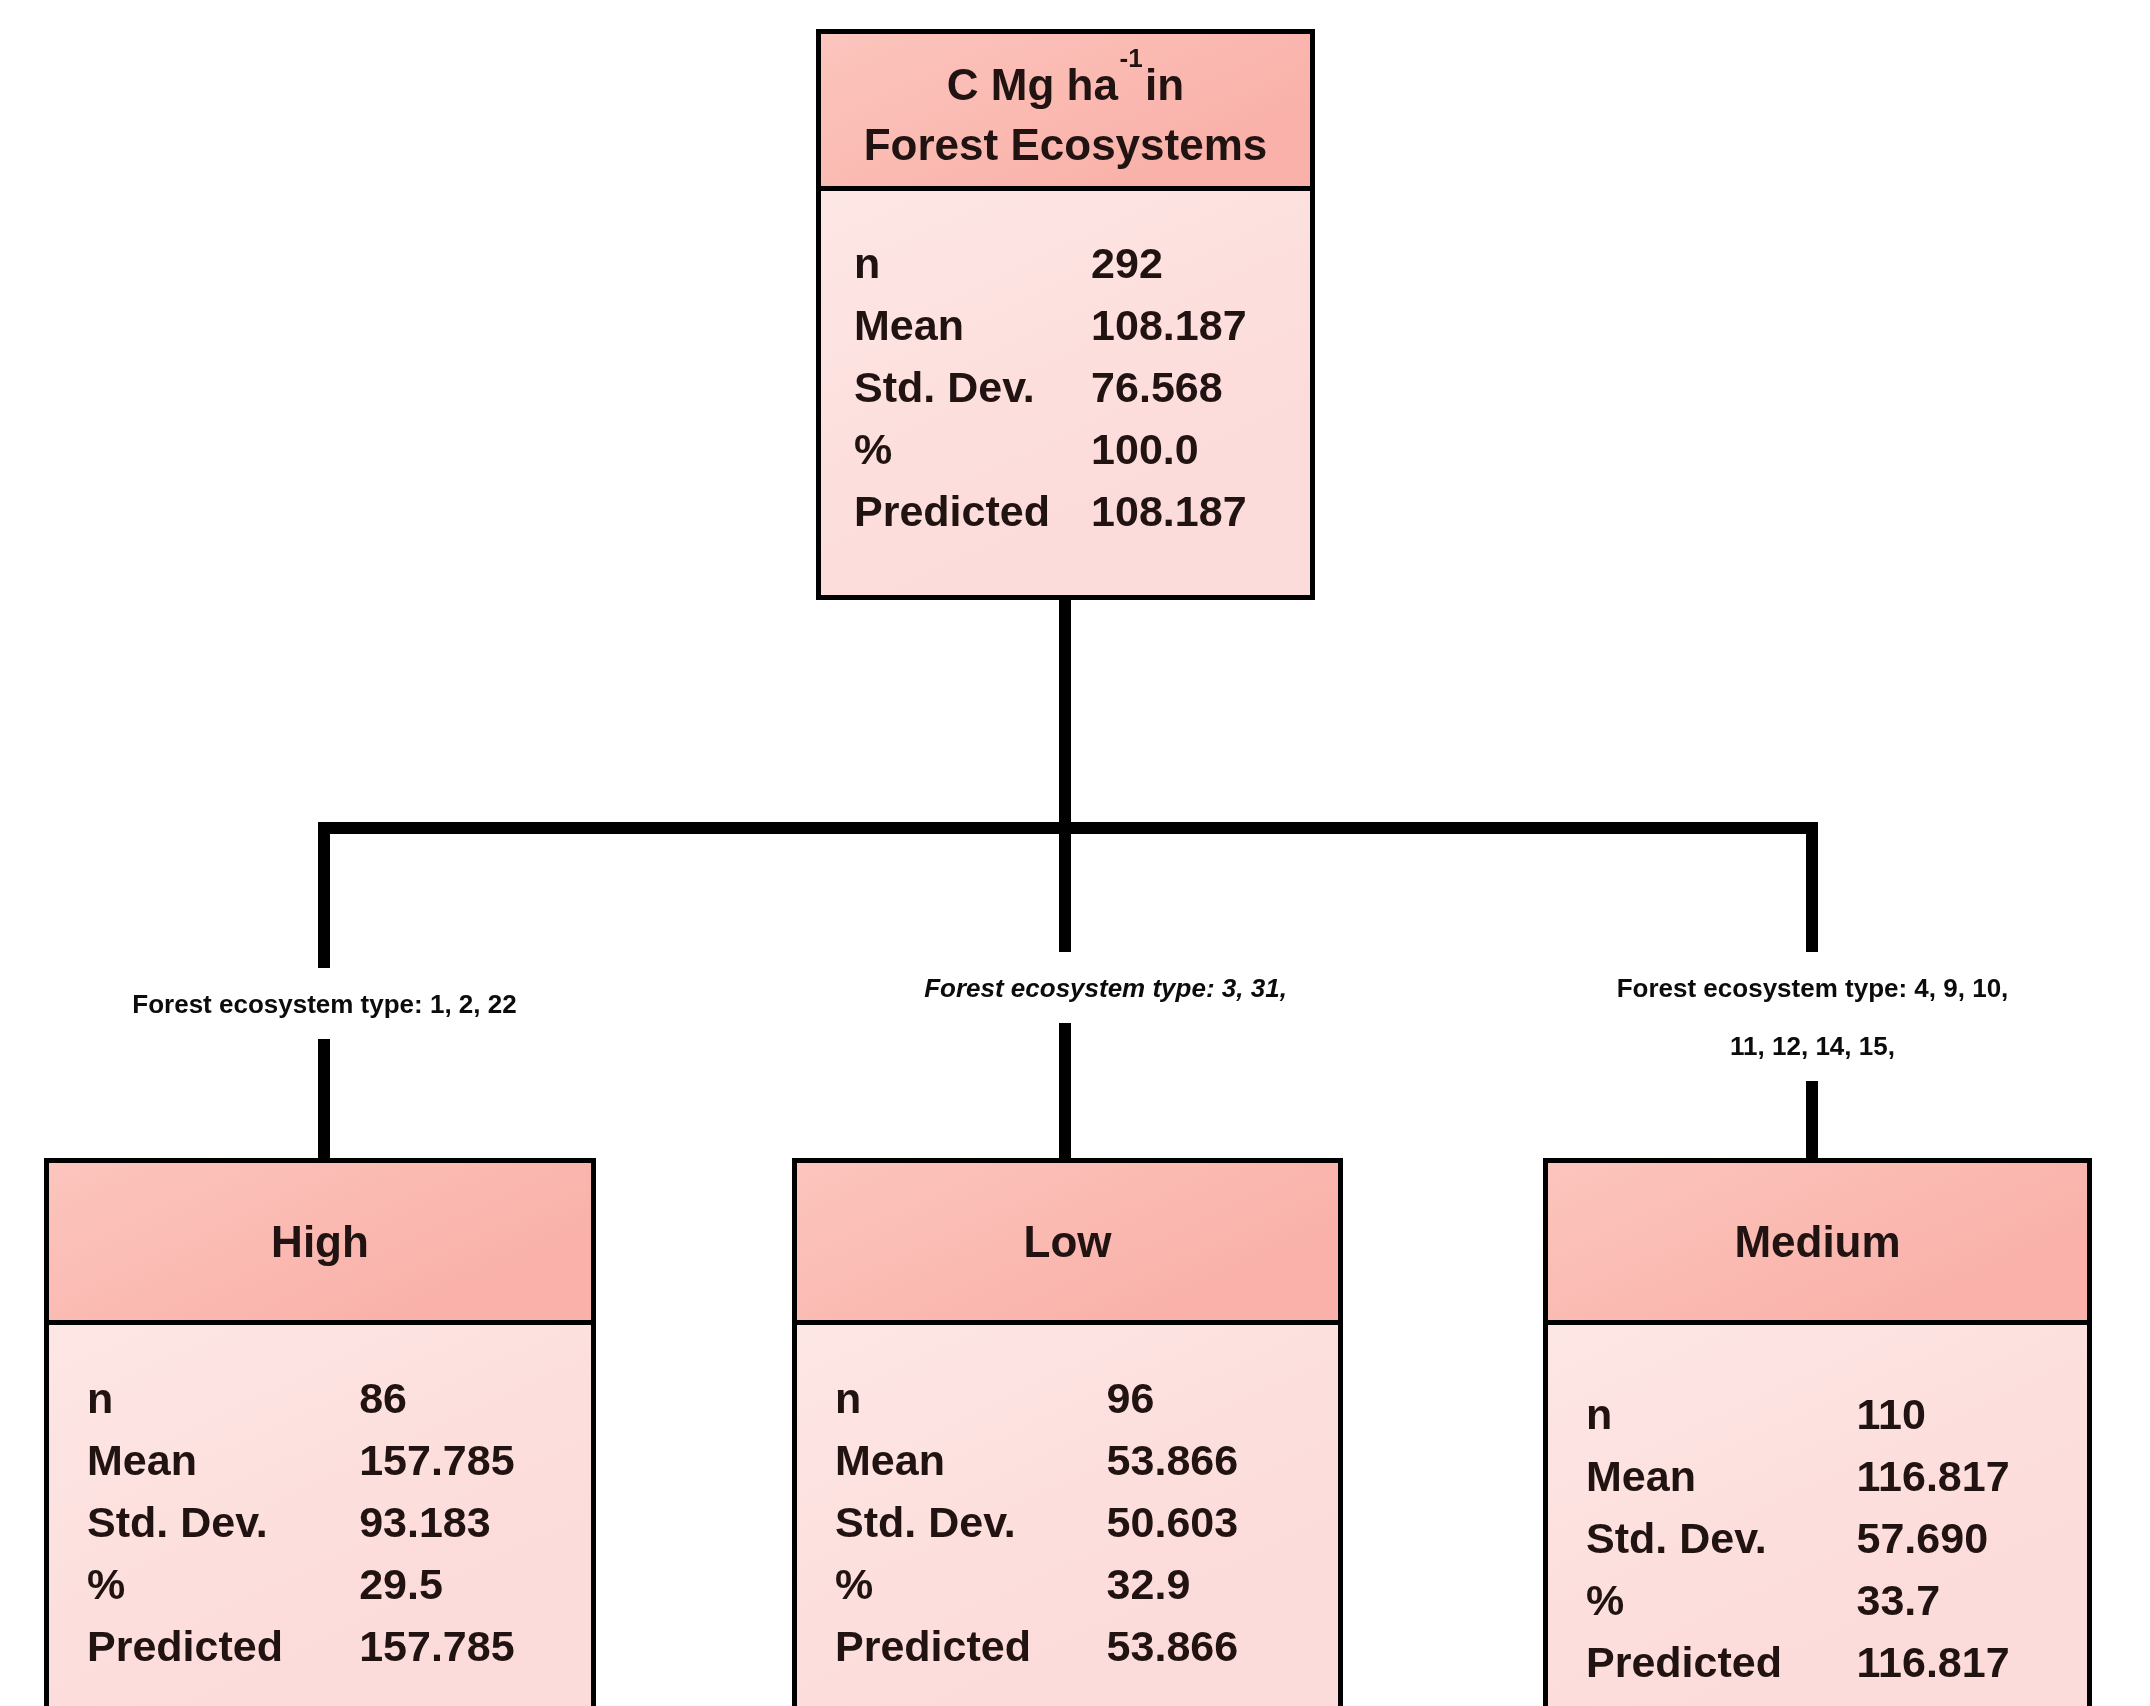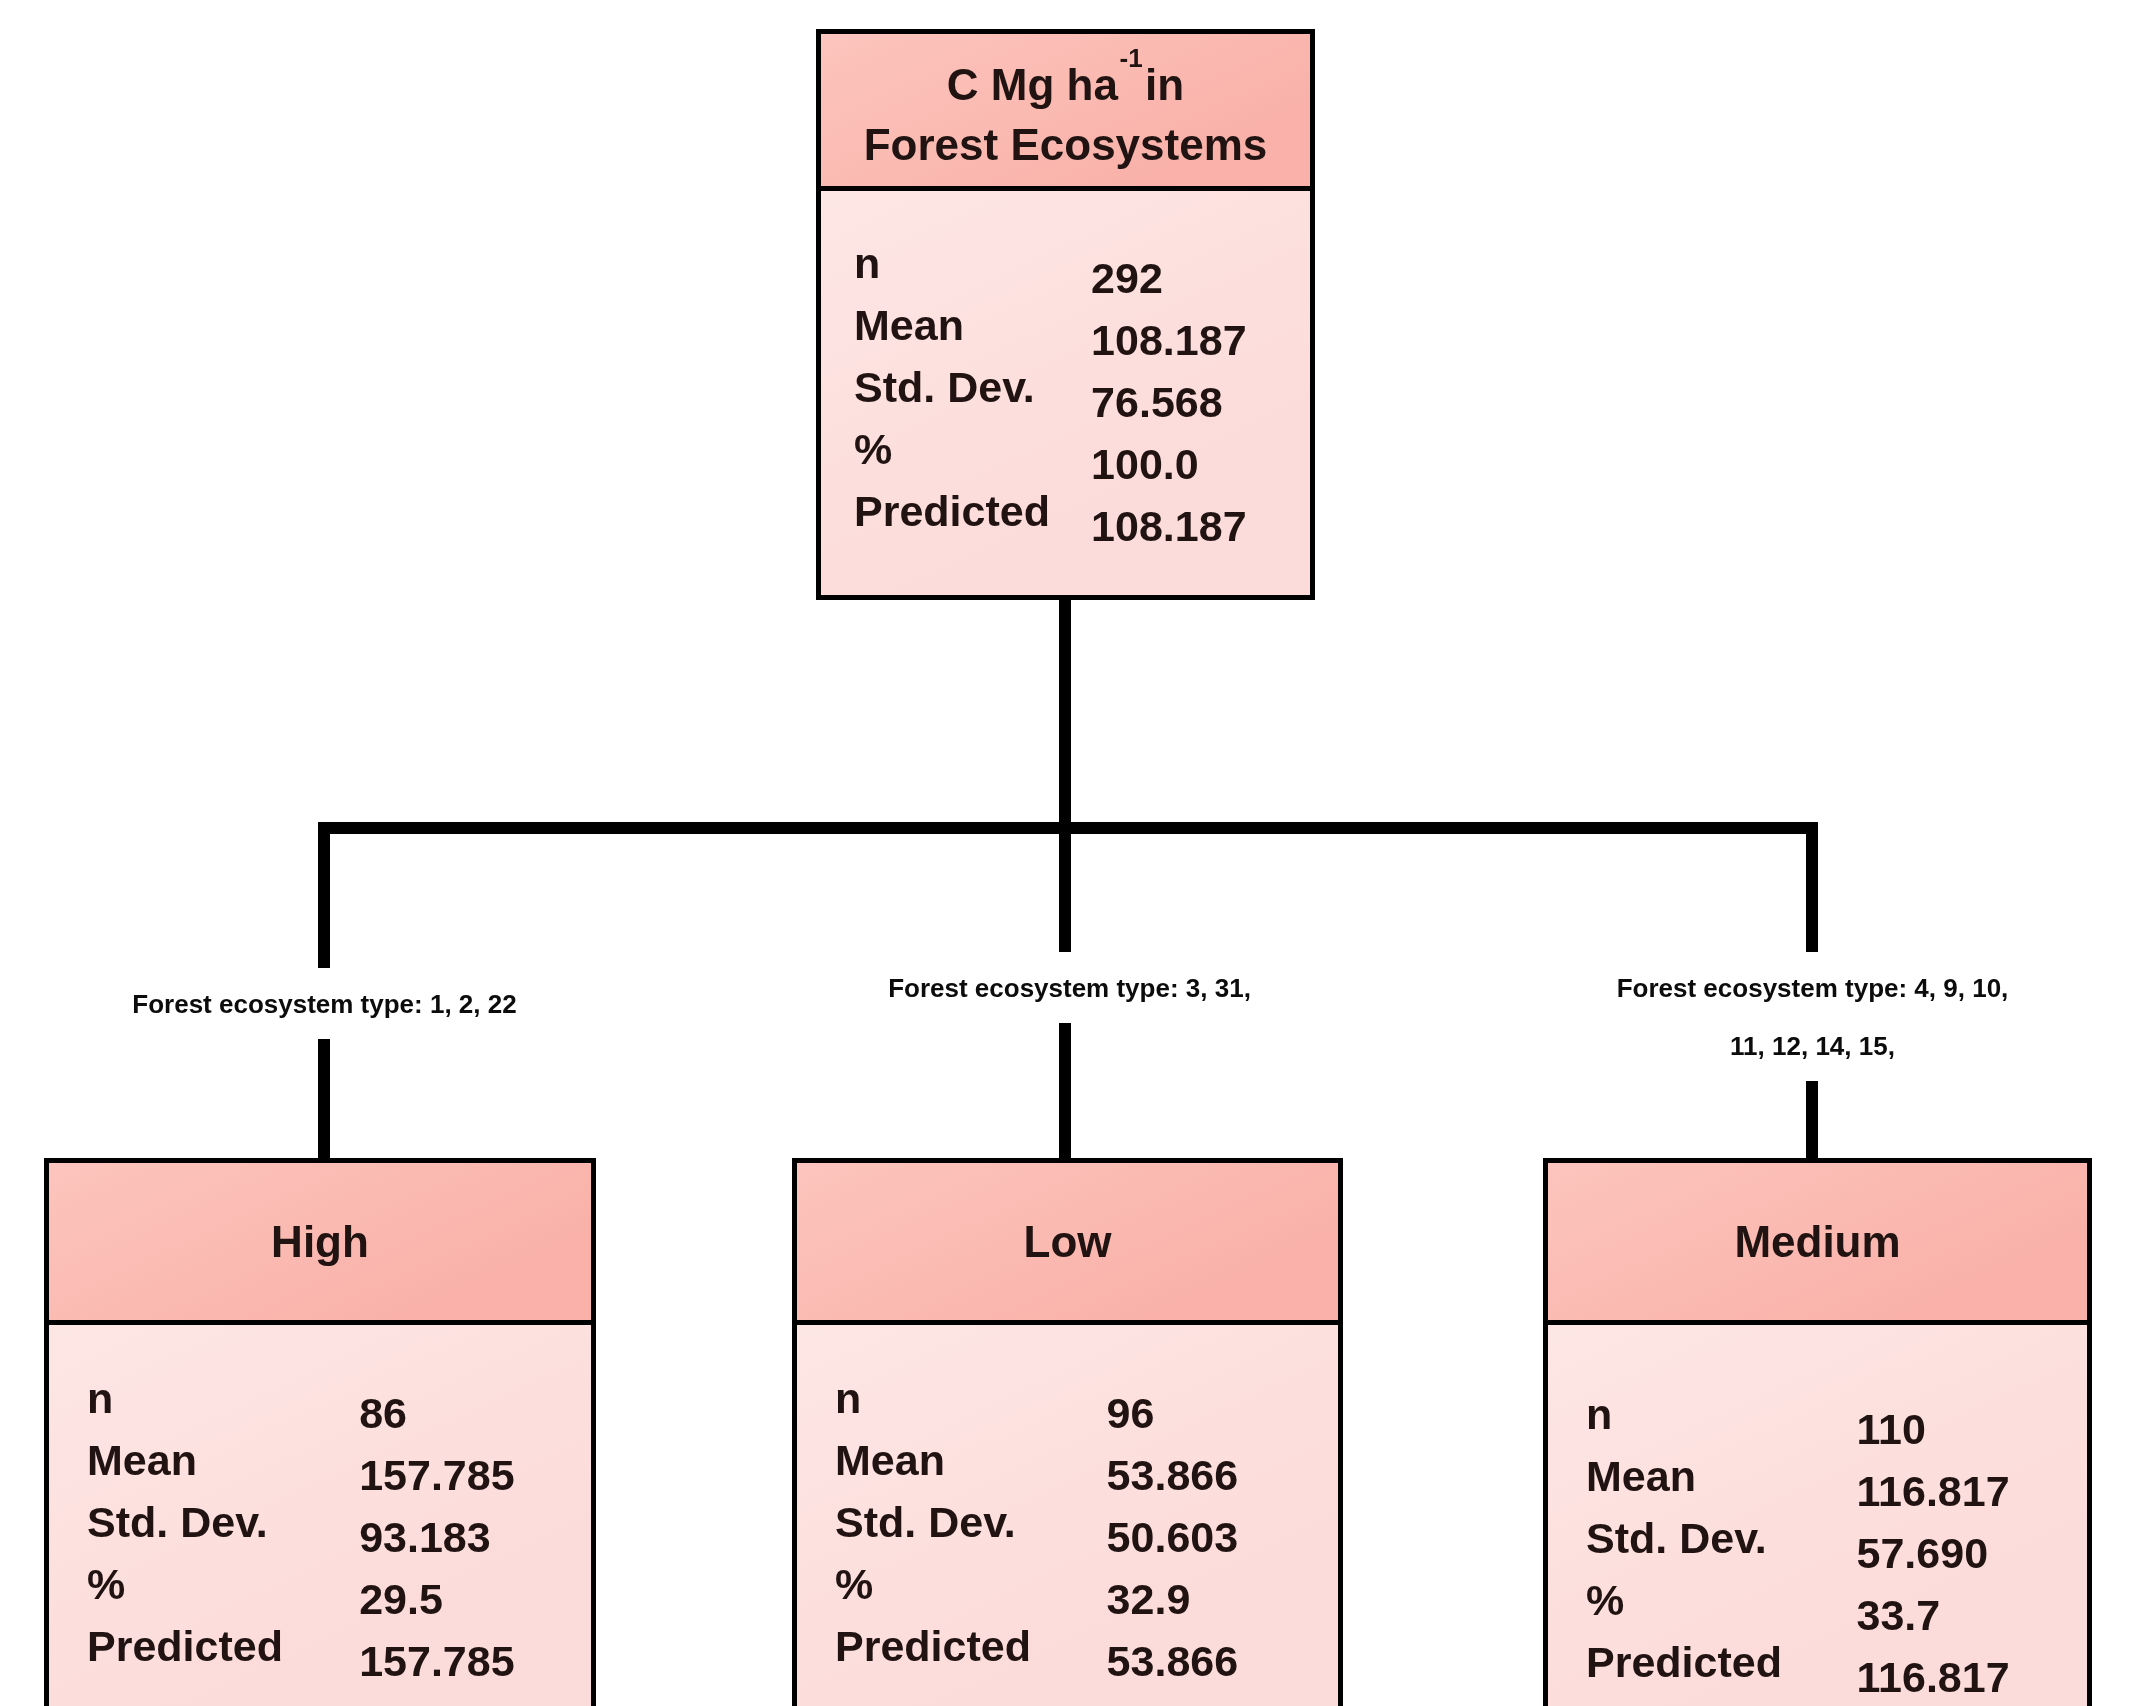--- a/index.html
+++ b/index.html
@@ -60,21 +60,21 @@
 
   .stat-row {
     position: relative;
     height: 62px;
     font-size: 43px;
     white-space: nowrap;
   }
   .stat-value {
     position: absolute;
     left: 54%;
-    top: 15px;
+    top: 0;
   }
   sup.inv {
     font-size: 26px;
     position: relative;
     top: -16.4px;
     margin-left: 1.6px;
     margin-right: 2.5px;
   }
 
   
@@ -90,21 +90,21 @@
     position: absolute;
     background: #ffffff;
     text-align: center;
     font-size: 26px;
     line-height: 58px;
     color: #0c0c0c;
     padding: 6.6px 0;
     white-space: nowrap;
   }
   #branch-label-0 { left: 0px;    top: 968px; width: 649px; }
-  #branch-label-1 { left: 716px;  top: 952px; width: 707px; }
+  #branch-label-1 { left: 752px;  top: 952px; width: 707px; font-style: italic; }
   #branch-label-2 { left: 1479px; top: 952px; width: 667px; }
 </style>
 </head>
 <body>
 
 <div id="canvas">
 
   <div class="vline" id="stem-root"></div>
   <div class="hline" id="hbar"></div>
   <div class="vline" id="drop-left"></div>

